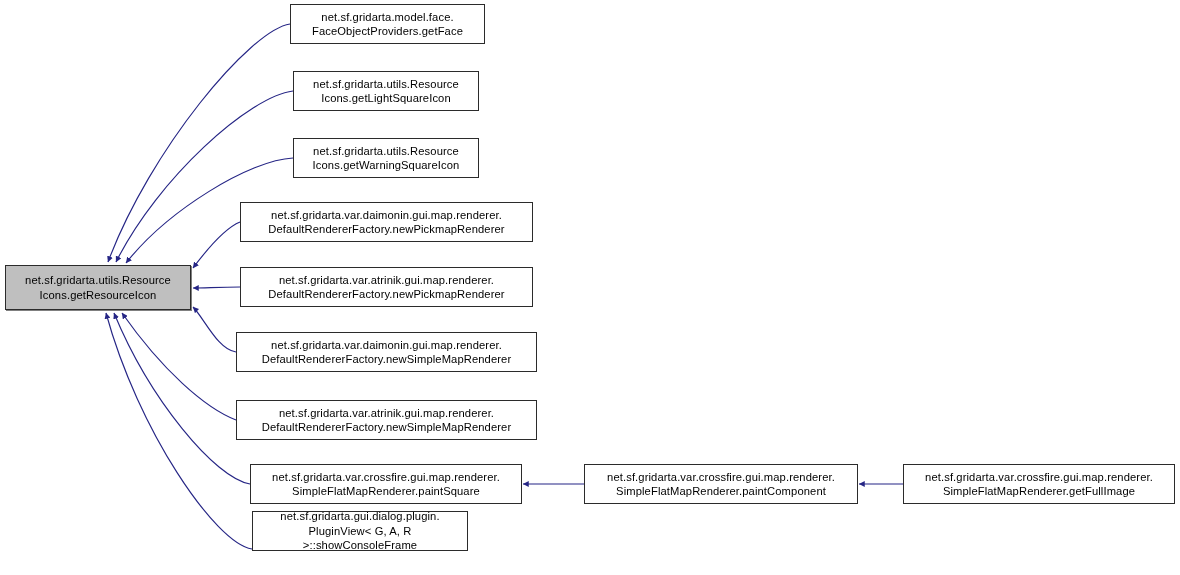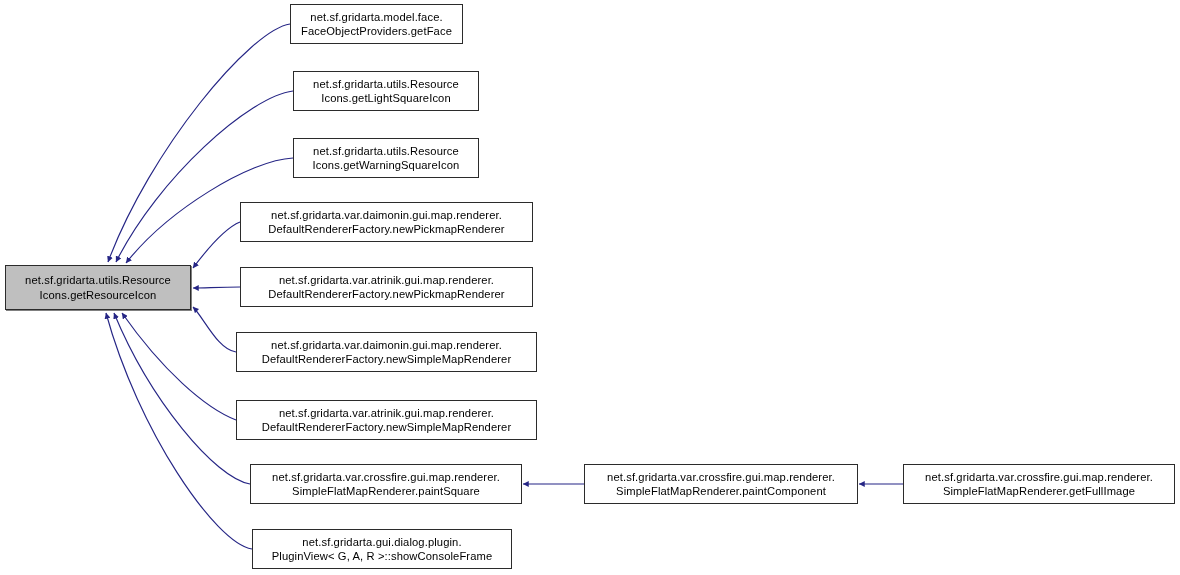--- a/index.html
+++ b/index.html
@@ -71,37 +71,37 @@
       <path d="M 236 420 C 205 408, 162 370, 122 313" fill="none" stroke="#252585" stroke-width="1.15" marker-end="url(#ahead)"></path>
       <path d="M 250 484 C 215 478, 150 400, 114 313" fill="none" stroke="#252585" stroke-width="1.15" marker-end="url(#ahead)"></path>
       <path d="M 252 549 C 215 543, 138 430, 106 313" fill="none" stroke="#252585" stroke-width="1.15" marker-end="url(#ahead)"></path>
       <path d="M 584 484 L 523 484" fill="none" stroke="#252585" stroke-width="1.15" marker-end="url(#ahead)"></path>
       <path d="M 903 484 L 859 484" fill="none" stroke="#252585" stroke-width="1.15" marker-end="url(#ahead)"></path>
     </svg>
 
   <div id="node-layer">
       <div class="node current" style="left: 5px; top: 265px; width: 186px; height: 45px;"><span class="nlabel">net.sf.gridarta.utils.Resource
 Icons.getResourceIcon</span></div>
-      <div class="node" style="left: 290px; top: 4px; width: 173px; height: 40px;"><span class="nlabel">net.sf.gridarta.model.face.
+      <div class="node" style="left: 290px; top: 4px; width: 195px; height: 40px;"><span class="nlabel">net.sf.gridarta.model.face.
 FaceObjectProviders.getFace</span></div>
       <div class="node" style="left: 293px; top: 71px; width: 186px; height: 40px;"><span class="nlabel">net.sf.gridarta.utils.Resource
 Icons.getLightSquareIcon</span></div>
       <div class="node" style="left: 293px; top: 138px; width: 186px; height: 40px;"><span class="nlabel">net.sf.gridarta.utils.Resource
 Icons.getWarningSquareIcon</span></div>
       <div class="node" style="left: 240px; top: 202px; width: 293px; height: 40px;"><span class="nlabel">net.sf.gridarta.var.daimonin.gui.map.renderer.
 DefaultRendererFactory.newPickmapRenderer</span></div>
       <div class="node" style="left: 240px; top: 267px; width: 293px; height: 40px;"><span class="nlabel">net.sf.gridarta.var.atrinik.gui.map.renderer.
 DefaultRendererFactory.newPickmapRenderer</span></div>
       <div class="node" style="left: 236px; top: 332px; width: 301px; height: 40px;"><span class="nlabel">net.sf.gridarta.var.daimonin.gui.map.renderer.
 DefaultRendererFactory.newSimpleMapRenderer</span></div>
       <div class="node" style="left: 236px; top: 400px; width: 301px; height: 40px;"><span class="nlabel">net.sf.gridarta.var.atrinik.gui.map.renderer.
 DefaultRendererFactory.newSimpleMapRenderer</span></div>
       <div class="node" style="left: 250px; top: 464px; width: 272px; height: 40px;"><span class="nlabel">net.sf.gridarta.var.crossfire.gui.map.renderer.
 SimpleFlatMapRenderer.paintSquare</span></div>
-      <div class="node" style="left: 252px; top: 529px; width: 260px; height: 40px; text-align: center;"><span class="nlabel">net.sf.gridarta.gui.dialog.plugin.
+      <div class="node" style="left: 252px; top: 511px; width: 216px; height: 40px; text-align: center;"><span class="nlabel">net.sf.gridarta.gui.dialog.plugin.
 PluginView&lt; G, A, R &gt;::showConsoleFrame</span></div>
       <div class="node" style="left: 584px; top: 464px; width: 274px; height: 40px;"><span class="nlabel">net.sf.gridarta.var.crossfire.gui.map.renderer.
 SimpleFlatMapRenderer.paintComponent</span></div>
       <div class="node" style="left: 903px; top: 464px; width: 272px; height: 40px;"><span class="nlabel">net.sf.gridarta.var.crossfire.gui.map.renderer.
 SimpleFlatMapRenderer.getFullImage</span></div>
     </div>
 
 </div>
 
 </body></html>

